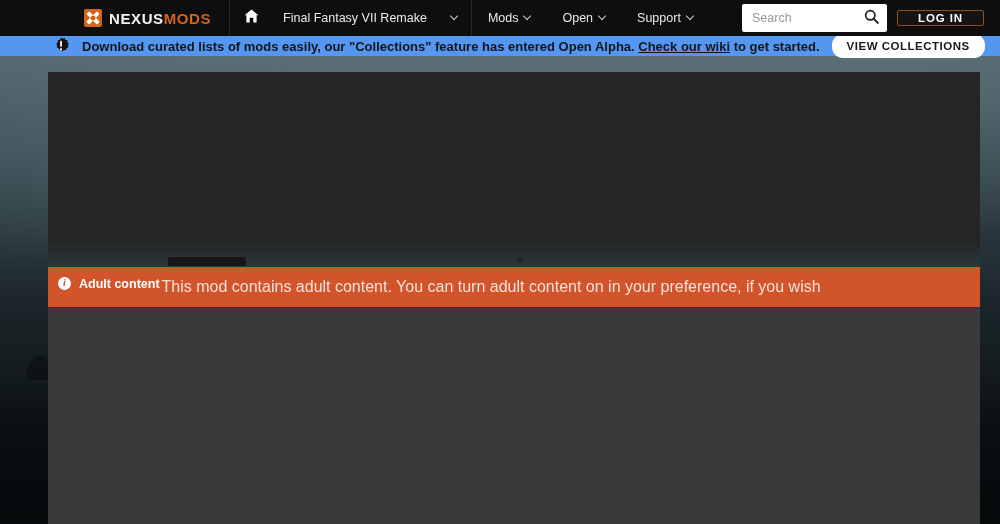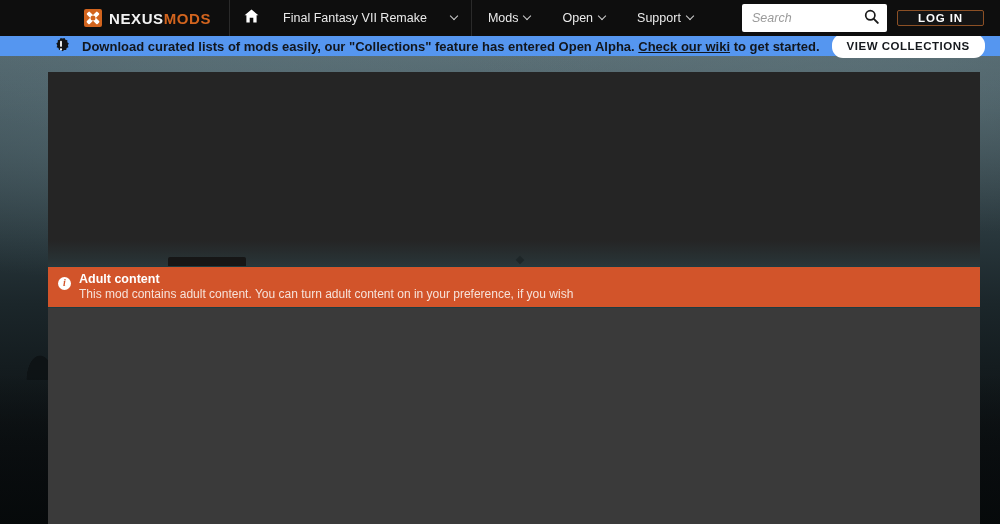--- a/index.html
+++ b/index.html
@@ -170,21 +170,20 @@
   }
   .search-box input {
     flex: 1;
     border: none;
     outline: none;
     font-size: 12.5px;
     color: #333;
     font-family: "Liberation Sans", sans-serif;
     background: transparent;
     min-width: 0;
-    font-style: italic;
   }
   .search-box input::placeholder { color: #9a9a9a; }
 
   .btn-login, .btn-register {
     height: 16px;
     padding: 0 20px;
     display: flex;
     align-items: center;
     justify-content: center;
     font-size: 11.5px;
@@ -327,30 +326,30 @@
     display: flex;
     align-items: center;
     justify-content: center;
     color: #d2542a;
     font-size: 10px;
     font-weight: bold;
     font-style: italic;
     font-family: "Liberation Serif", serif;
     line-height: 1;
   }
-  .adult-copy { display: flex; flex-direction: column; gap: 2px; }
+  .adult-copy { display: flex; flex-direction: row; gap: 2px; }
   .adult-title {
     color: #ffffff;
     font-size: 12.5px;
     font-weight: bold;
     line-height: 1.1;
   }
   .adult-desc {
     color: #f6e2da;
-    font-size: 12px;
+    font-size: 16px;
     line-height: 1.1;
   }
 
   .body-panel {
     height: 216px;
     background: #3a3a3a;
   }
 </style>
 </head>
 <body>

